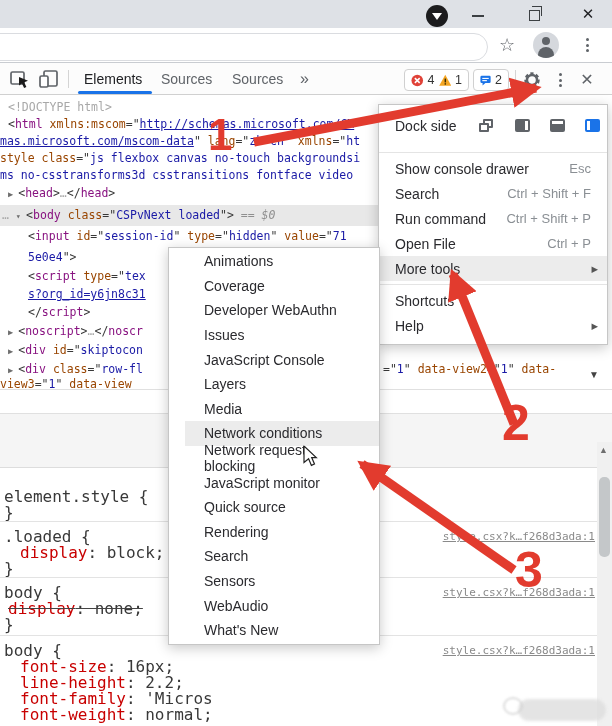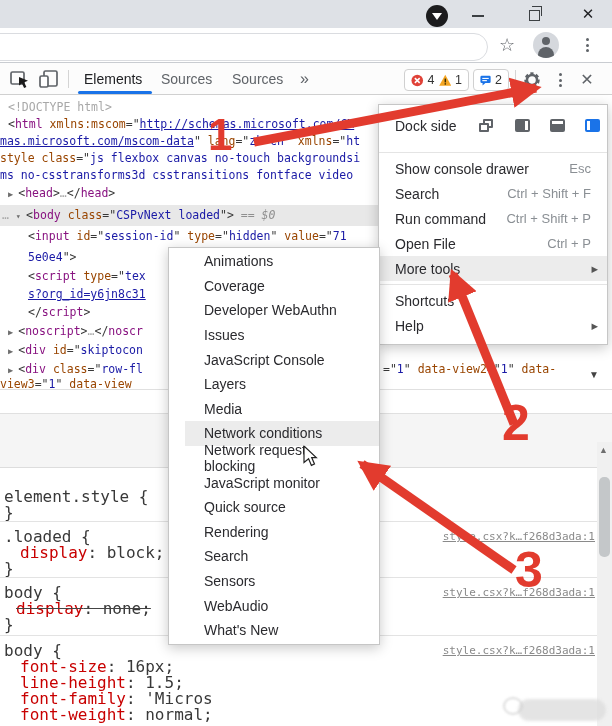--- a/index.html
+++ b/index.html
@@ -241,26 +241,26 @@
   </svg>
 
   <div class="sline" style="left:4px;top:489px;"><span class="f-plain">element.style {</span></div>
   <div class="sline" style="left:4px;top:505px;"><span class="f-plain">}</span></div>
   <div class="rule-sep" style="top:521px;"></div>
   <div class="sline" style="left:4px;top:529px;"><span class="f-plain">.loaded {</span></div>
   <div class="sline" style="left:20px;top:545px;"><span class="f-prop">display</span><span class="f-plain">: block;</span></div>
   <div class="sline" style="left:4px;top:561px;"><span class="f-plain">}</span></div>
   <div class="rule-sep" style="top:577px;"></div>
   <div class="sline" style="left:4px;top:585px;"><span class="f-plain">body {</span></div>
-  <div class="sline strike" style="left:16px;top:601px;"><span class="f-prop">display</span><span class="f-plain">: none;</span></div>
+  <div class="sline strike" style="left:8px;top:601px;"><span class="f-prop">display</span><span class="f-plain">: none;</span></div>
   <div class="sline" style="left:4px;top:617px;"><span class="f-plain">}</span></div>
   <div class="rule-sep" style="top:635px;"></div>
   <div class="sline" style="left:4px;top:643px;"><span class="f-plain">body {</span></div>
   <div class="sline" style="left:20px;top:659px;"><span class="f-prop">font-size</span><span class="f-plain">: 16px;</span></div>
-  <div class="sline" style="left:20px;top:675px;"><span class="f-prop">line-height</span><span class="f-plain">: 1.5;</span></div>
+  <div class="sline" style="left:20px;top:675px;"><span class="f-prop">line-height</span><span class="f-plain">: 2.2;</span></div>
   <div class="sline" style="left:20px;top:691px;"><span class="f-prop">font-family</span><span class="f-plain">: 'Micros</span></div>
   <div class="sline" style="left:383px;top:725px;"><span class="f-plain">ana,Arial,sans-serif;</span></div>
   <div class="sline" style="left:20px;top:707px;"><span class="f-prop">font-weight</span><span class="f-plain">: normal;</span></div>
 
   <div class="src-link" style="top:530px;">style.csx?k…f268d3ada:1</div>
   <div class="src-link" style="top:586px;">style.csx?k…f268d3ada:1</div>
   <div class="src-link" style="top:644px;">style.csx?k…f268d3ada:1</div>
 
   <div class="abs sb-track"></div>
   <div class="abs sb-up">▲</div>

